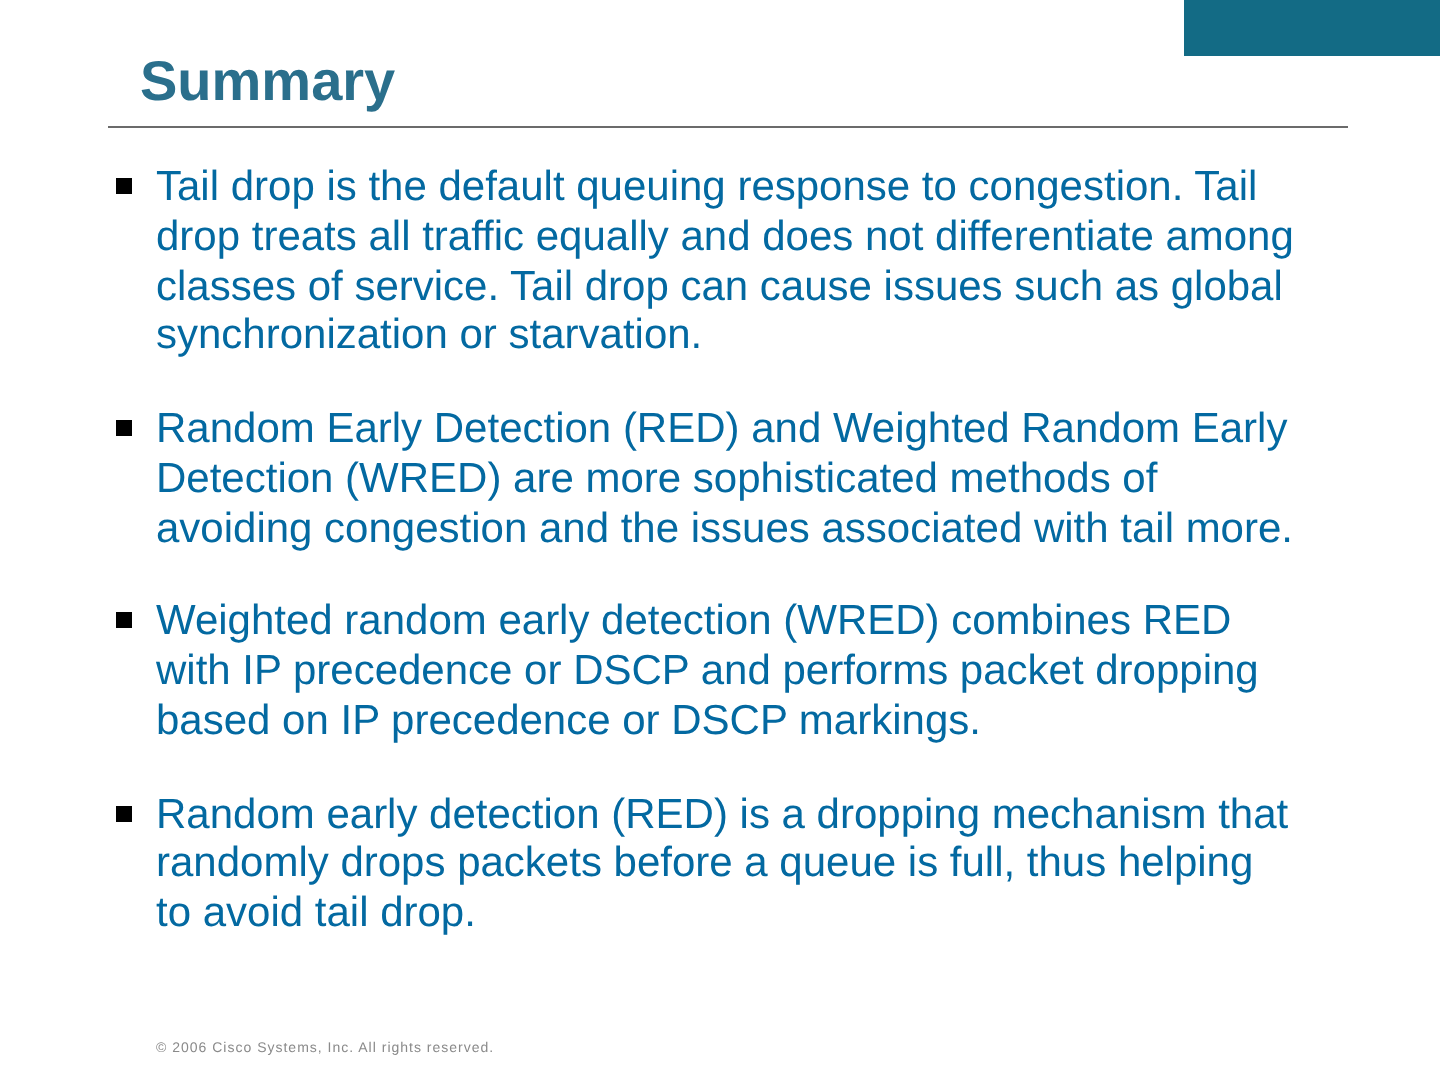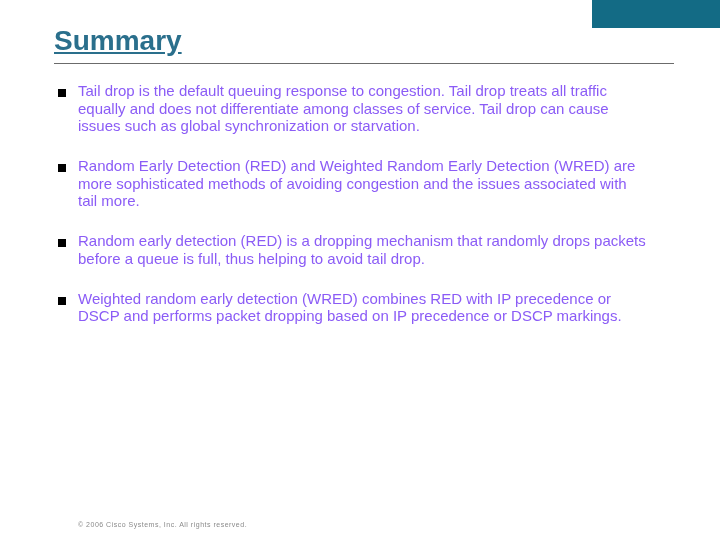--- a/index.html
+++ b/index.html
@@ -22,41 +22,40 @@
   .content {
     position: absolute;
     top: 25px;
     left: 54px;
     right: 40px;
   }
   .title {
     color: #2a6f8c;
     font-size: 28px;
     font-weight: bold;
-    margin: 0 0 6px 0;
-    text-decoration: underline;
+    margin: 0 0 6px 16px;
   }
   .rule {
     border: none;
     border-top: 1px solid #6b6b6b;
     margin: 0 0 18px 0;
     width: 620px;
   }
   ul.bullets {
     list-style: none;
     padding: 0;
     margin: 0;
     width: 595px;
   }
   ul.bullets > li {
     position: relative;
     padding-left: 24px;
     margin-bottom: 22px;
-    color: #8b5cf6;
-    font-size: 15px;
+    color: #0369a1;
+    font-size: 21px;
     line-height: 1.18;
   }
   ul.bullets > li::before {
     content: "";
     position: absolute;
     left: 4px;
     top: 7px;
     width: 8px;
     height: 8px;
     background: #000;
@@ -74,18 +73,18 @@
 <body>
 
 <div class="top-bar"></div>
 
 <div class="content">
   <h1 class="title">Summary</h1>
   <hr class="rule">
   <ul class="bullets">
     <li>Tail drop is the default queuing response to congestion. Tail drop treats all traffic equally and does not differentiate among classes of service. Tail drop can cause issues such as global synchronization or starvation.</li>
     <li>Random Early Detection (RED) and Weighted Random Early Detection (WRED) are more sophisticated methods of avoiding congestion and the issues associated with tail more.</li>
+    <li>Weighted random early detection (WRED) combines RED with IP precedence or DSCP and performs packet dropping based on IP precedence or DSCP markings.</li>
     <li>Random early detection (RED) is a dropping mechanism that randomly drops packets before a queue is full, thus helping to avoid tail drop.</li>
-    <li>Weighted random early detection (WRED) combines RED with IP precedence or DSCP and performs packet dropping based on IP precedence or DSCP markings.</li>
   </ul>
 </div>
 
 <div class="footer">© 2006 Cisco Systems, Inc. All rights reserved.</div>
 
 </body></html>

